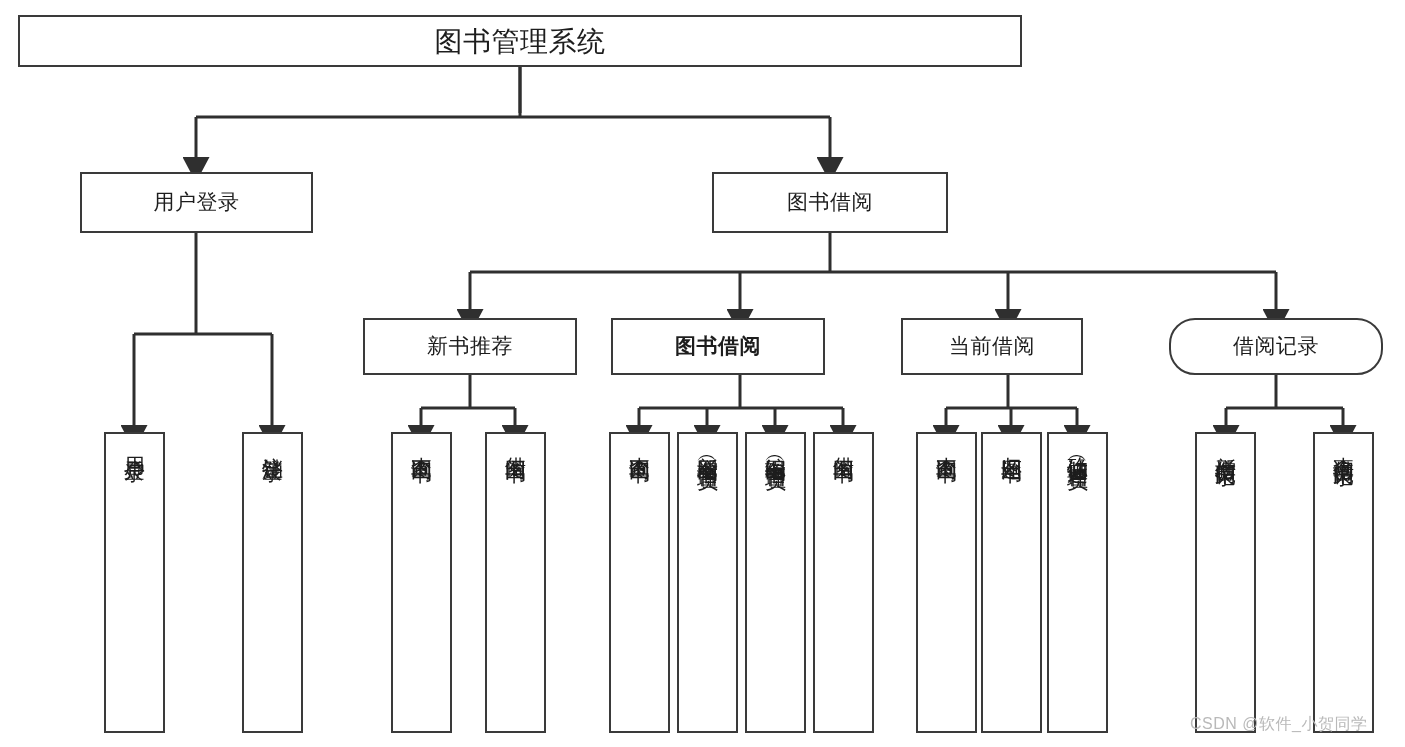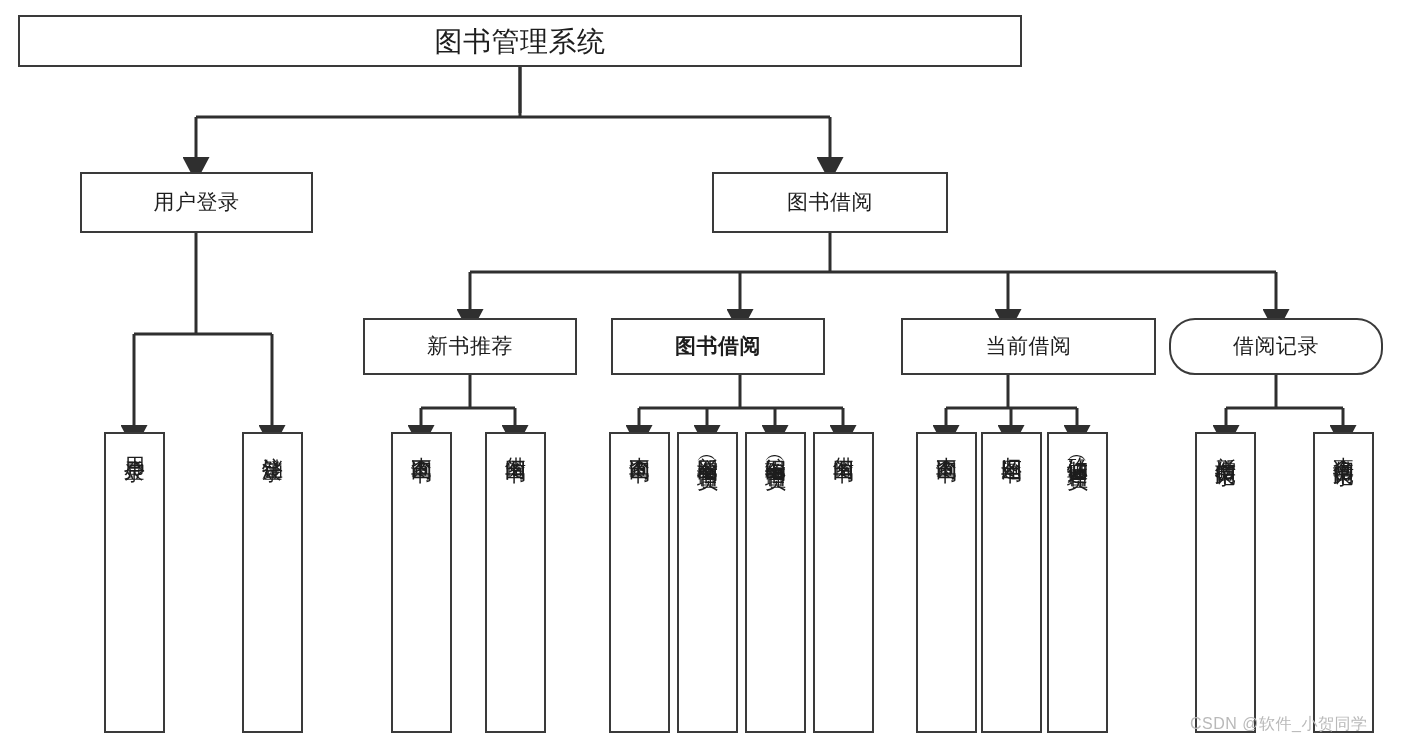--- a/index.html
+++ b/index.html
@@ -172,21 +172,21 @@
   </div>
 
   <div class="node horiz" style="left:363px; top:318px; width:214px; height:57px;">
     <span class="node-label">新书推荐</span>
   </div>
 
   <div class="node horiz" style="left:611px; top:318px; width:214px; height:57px;font-weight:bold;">
     <span class="node-label">图书借阅</span>
   </div>
 
-  <div class="node horiz" style="left:901px; top:318px; width:255px; height:57px;">
+  <div class="node horiz" style="left:901px; top:318px; width:182px; height:57px;">
     <span class="node-label">当前借阅</span>
   </div>
 
   <div class="node horiz" style="left:1169px; top:318px; width:214px; height:57px;border-radius:26px;">
     <span class="node-label">借阅记录</span>
   </div>
 
   <div class="node vert" style="left:104px; top:432px; width:61px; height:301px;">
     <span class="node-label">用户登录</span>
   </div>

